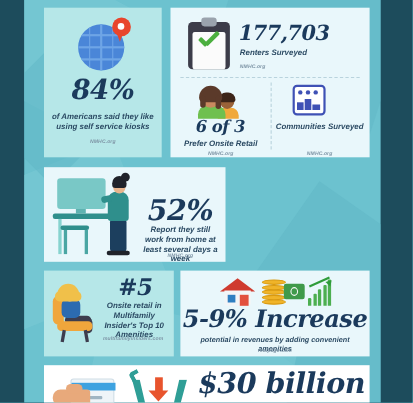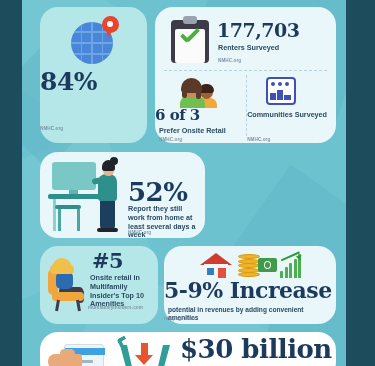--- a/index.html
+++ b/index.html
@@ -18,22 +18,23 @@
     position:absolute; left:22px; top:0; width:324px; height:366px;
     background:#6cc2cf;
     overflow:hidden;
   }
   .canvas .poly { position:absolute; background:#7ccbd6; opacity:.55; }
   .canvas .poly.d { background:#5fb6c6; opacity:.5; }
 
   
   .card {
     position:absolute;
-    border-radius:18px;
+    border-radius:0;
     background:#b6e7e8;
+    font-style:italic;
   }
   .card.pale { background:#e9f7fb; }
   .card.white { background:#ffffff; }
 
   
   .stat {
     font-family:"DejaVu Serif", serif;
     font-weight:bold;
     color:#1b3a5c;
     letter-spacing:-0.5px;
@@ -45,21 +46,21 @@
     font-size:7.2px;
     font-weight:bold;
     text-align:right;
   }
   .src {
     color:#7e95a6;
     font-size:4.6px;
     font-weight:bold;
     letter-spacing:.1px;
   }
-  .ctr { text-align:left; }
+  .ctr { text-align:center; }
 
   
   #c-kiosk { left:40px; top:7px; width:107px; height:136px; }
   #globe-wrap { position:absolute; left:50%; top:9px; transform:translateX(-50%); width:54px; height:50px; }
   .globe {
     position:absolute; left:4px; top:6px; width:42px; height:42px;
     border-radius:50%; background:#4a86d8;
     overflow:hidden;
   }
   .globe i { position:absolute; background:#6ea5e6; }
@@ -310,20 +311,21 @@
           <i class="v2"></i>
           <i class="v3"></i>
       </div>
       <div class="pin">
         <div class="tip"></div>
         <div class="head"></div>
         <div class="dot"></div>
       </div>
     </div>
     <div class="stat ctr" id="kiosk-stat">84%</div>
+    <div class="desc ctr" id="kiosk-desc">of Americans said they like using self service kiosks</div>
     <div class="src ctr" id="kiosk-src">NMHC.org</div>
   </div>
 
   <div class="card pale" id="c-survey">
     <div class="dash-h"></div>
     <div class="dash-v"></div>
 
     <div id="clipboard">
       <div class="cb-body">
           <div class="cb-page"></div>

